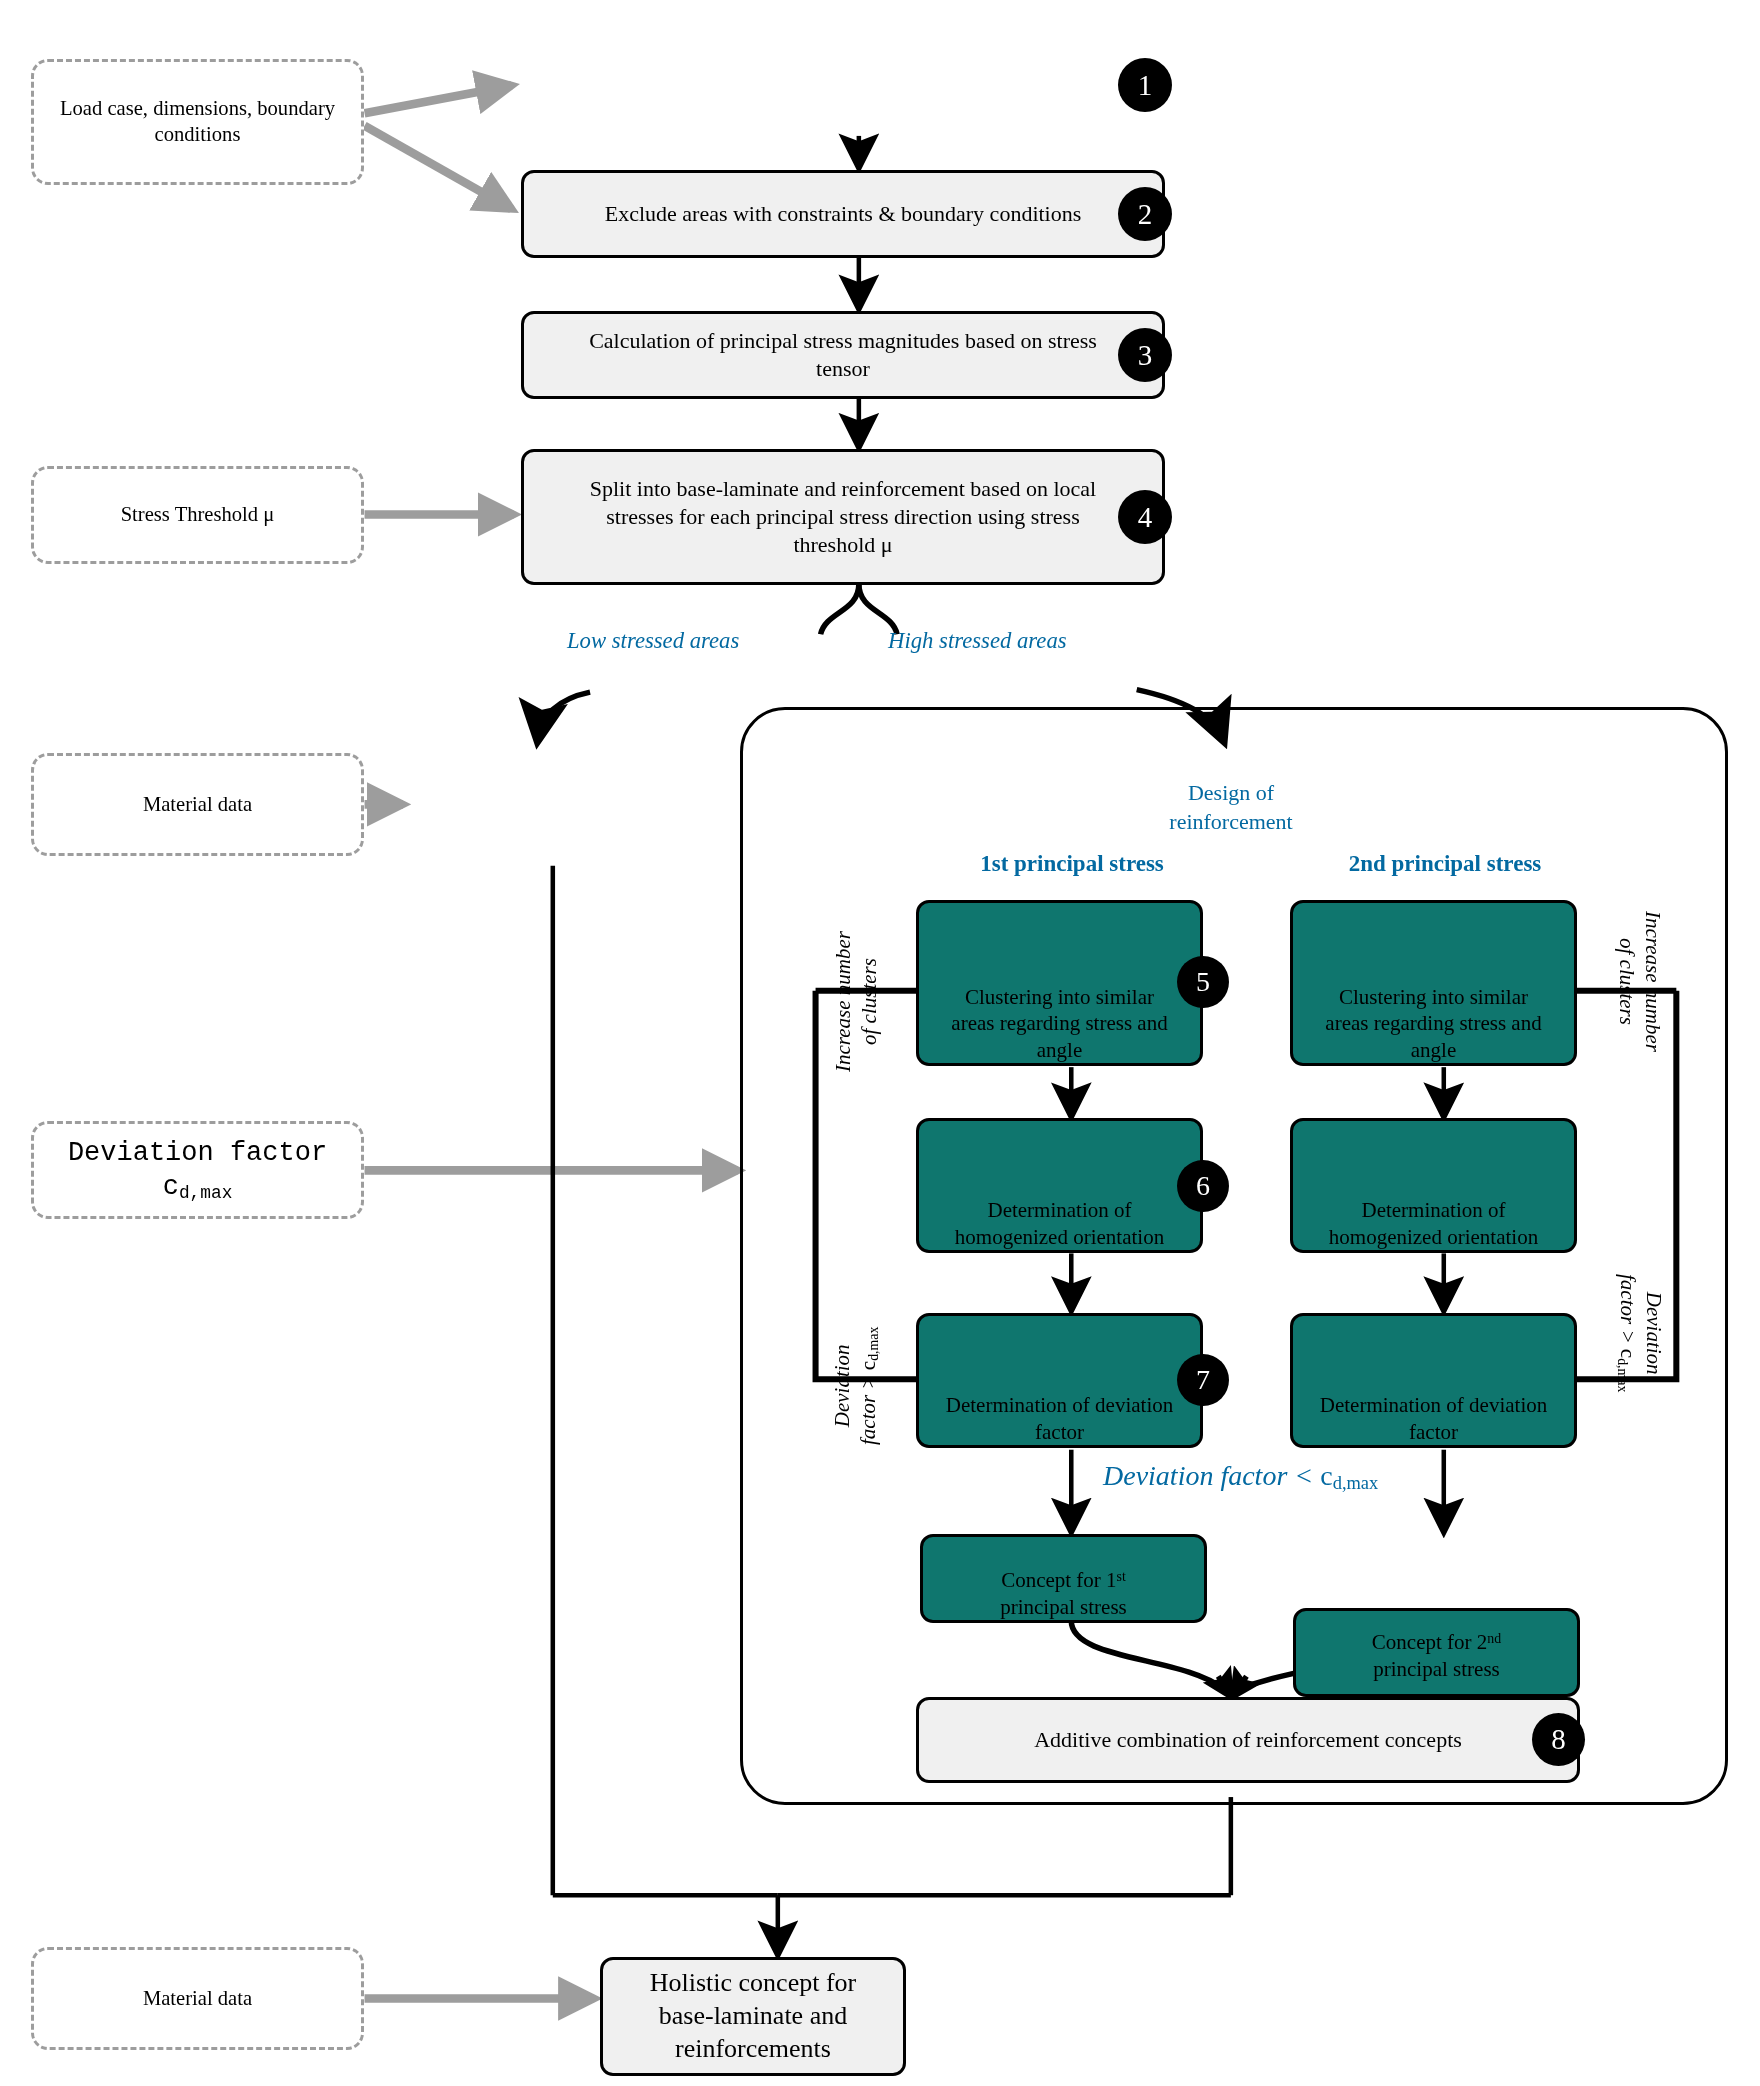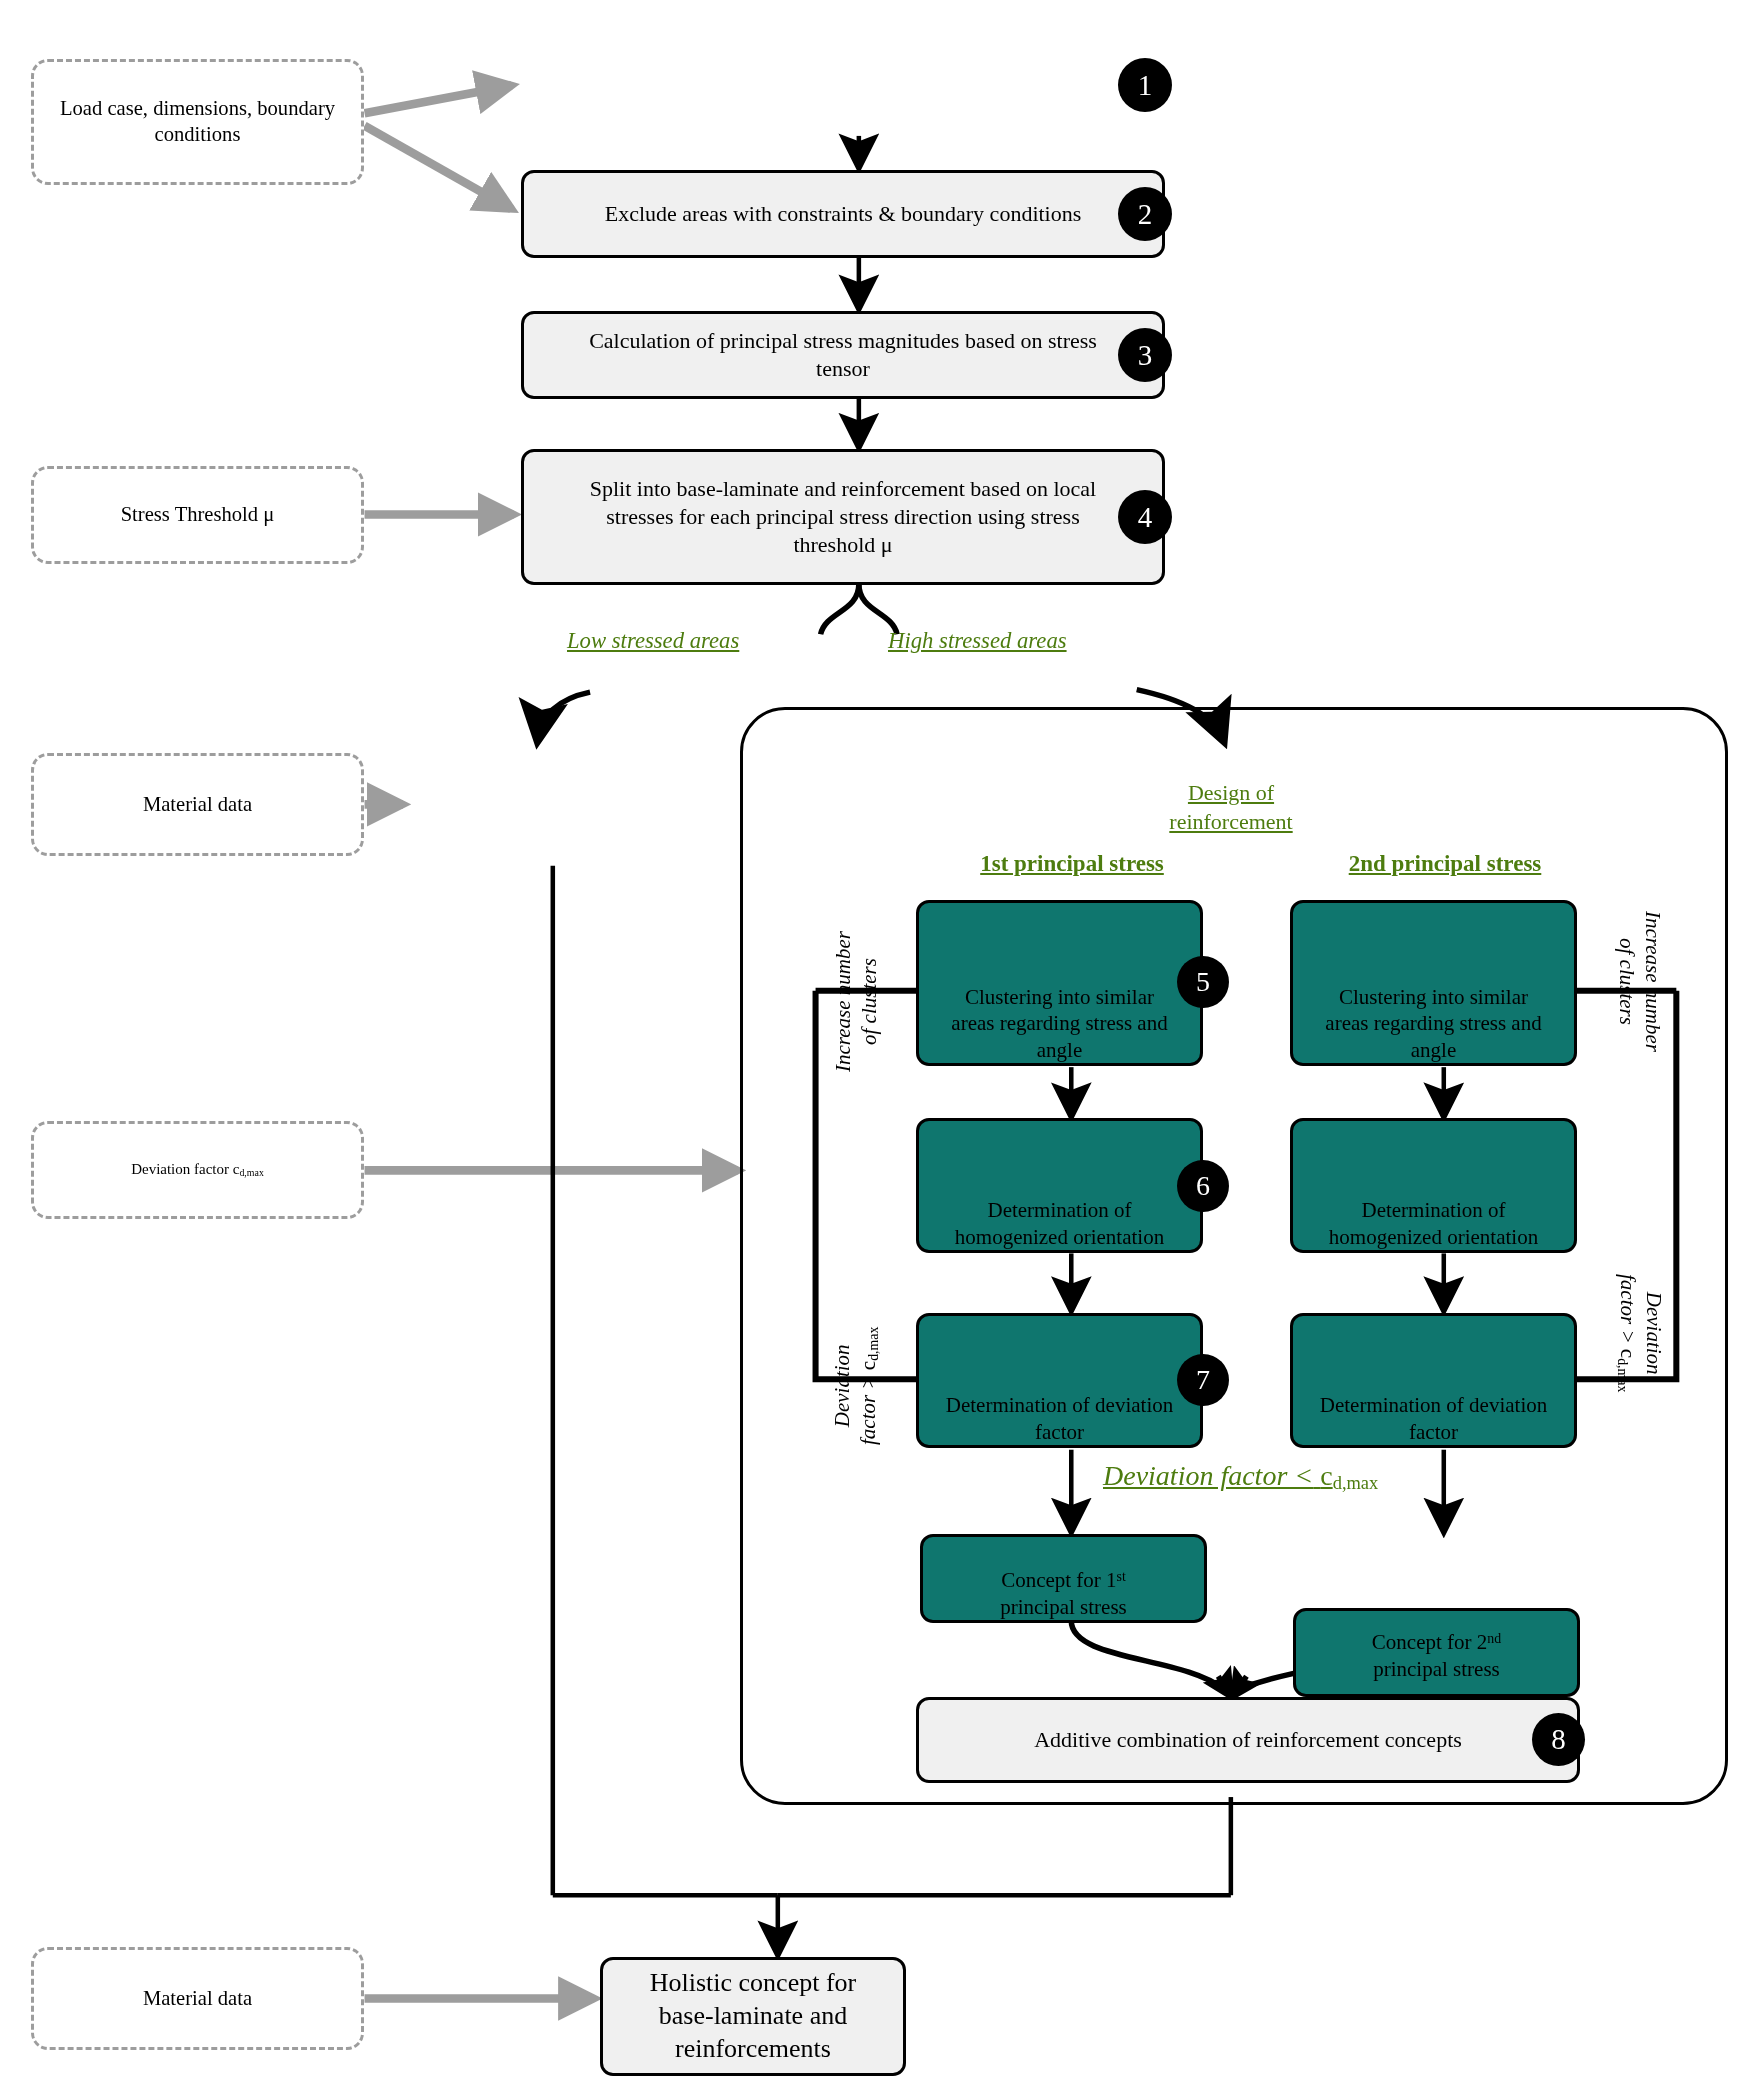--- a/index.html
+++ b/index.html
@@ -6,21 +6,21 @@
   body{font-family:"Liberation Serif","DejaVu Serif",serif;}
   #stage{position:relative;width:1761px;height:2087px;background:#fff;overflow:hidden;}
   svg#wires{position:absolute;left:0;top:0;width:1761px;height:2087px;pointer-events:none;}
 
   
   .node{position:absolute;box-sizing:border-box;display:flex;align-items:center;justify-content:center;
         text-align:center;line-height:1.26;color:#000;}
   .proc{background:#f0f0f0;border:3.5px solid #000;border-radius:13px;}
   .proc-inner{background:#0f766e;border:3.5px solid #000;border-radius:13px;align-items:flex-end;}
   .input-node{background:#ffffff;border:3.5px dashed #9d9d9d;border-radius:17px;}
-  .plain-label{position:absolute;color:#4d7c0f;text-decoration:underline;}
+  .plain-label{position:absolute;color:#0369a1;}
 
   
   .badge{position:absolute;background:#000;color:#fff;border-radius:50%;
          display:flex;align-items:center;justify-content:center;font-weight:400;}
 
   
   .bigbox{position:absolute;border:3.5px solid #000;border-radius:45px;background:transparent;}
 
   .vtext{position:absolute;font-style:italic;white-space:nowrap;transform-origin:0 0;}
   .ital{font-style:italic;}
@@ -120,21 +120,21 @@
   </div>
 
   <div class="node input-node" style="left:31px;top:466px;width:333px;height:98px;font-size:20.6px;padding:0 15px;">
     <span>Stress Threshold μ</span>
   </div>
 
   <div class="node input-node" style="left:31px;top:753px;width:333px;height:103px;font-size:20.6px;">
     <span>Material data</span>
   </div>
 
-  <div class="node input-node" style="left:31px;top:1121px;width:333px;height:98px;font-size:15px;">
+  <div class="node input-node" style="left:31px;top:1121px;width:333px;height:98px;font-size:27px;font-family:Liberation Mono, monospace;">
     <span><span>Deviation factor c</span><sub>d,max</sub></span>
   </div>
 
   <div class="node input-node" style="left:31px;top:1947px;width:333px;height:103px;font-size:20.6px;">
     <span>Material data</span>
   </div>
 
   <div class="badge" style="left:1118px;top:58px;width:54px;height:54px;font-size:29px;">
     <span>1</span>
   </div>

